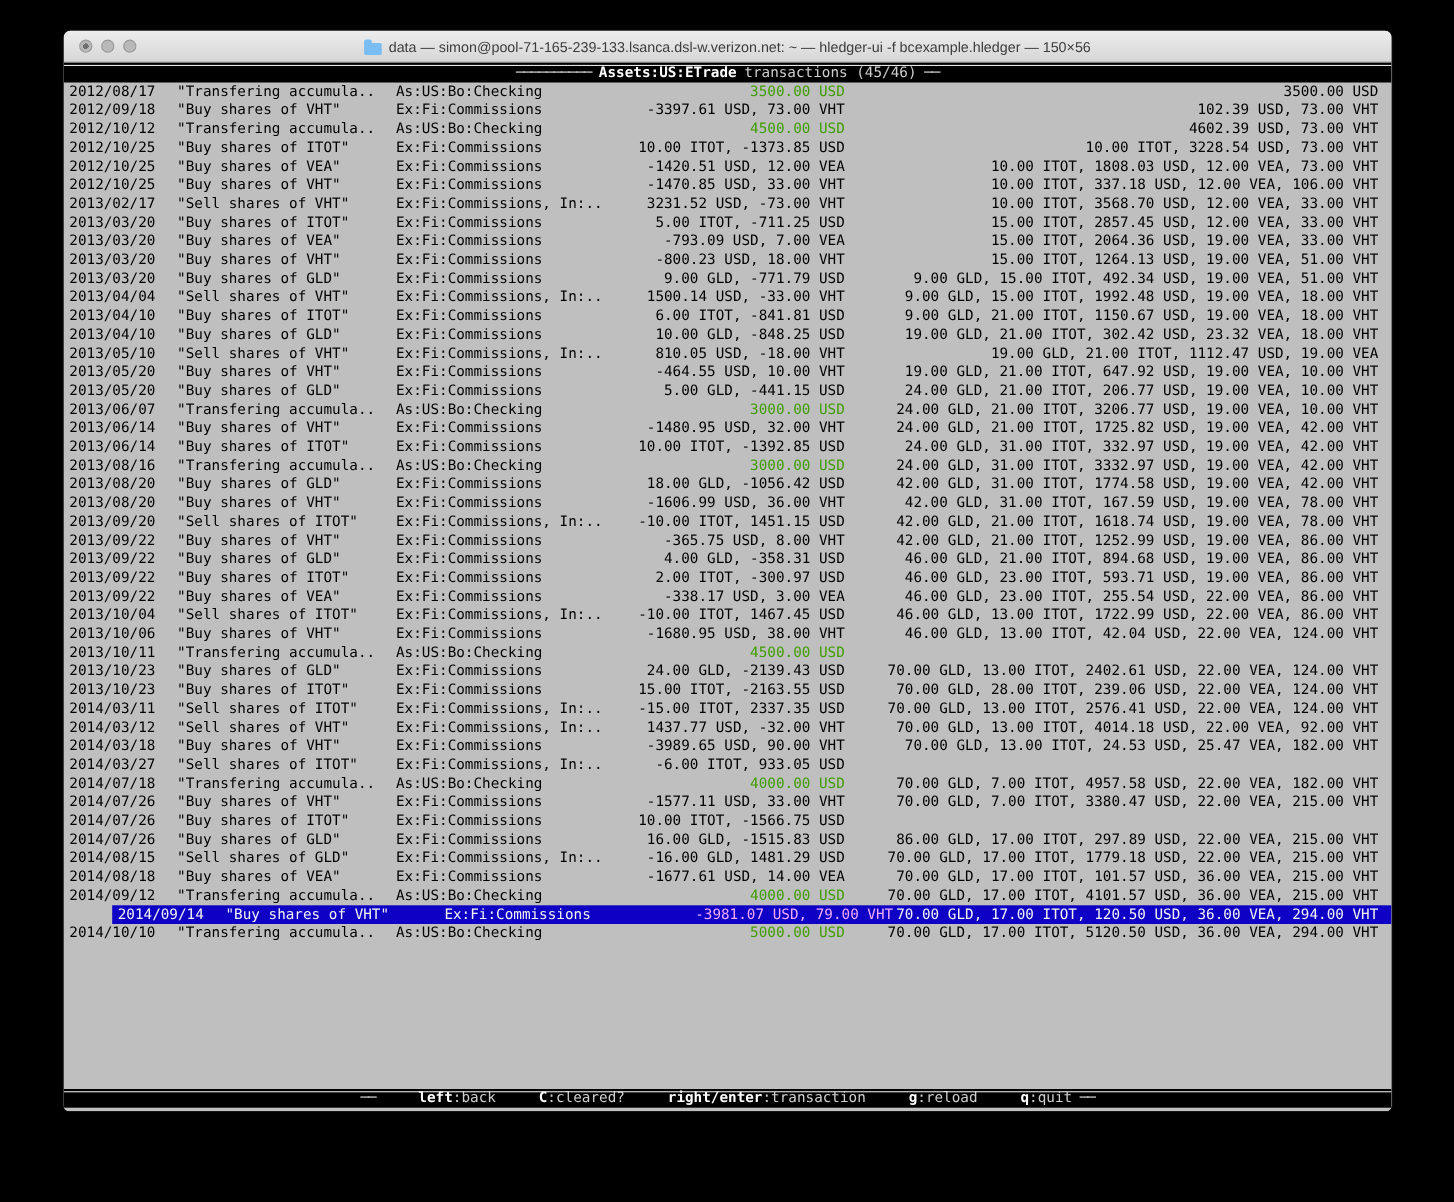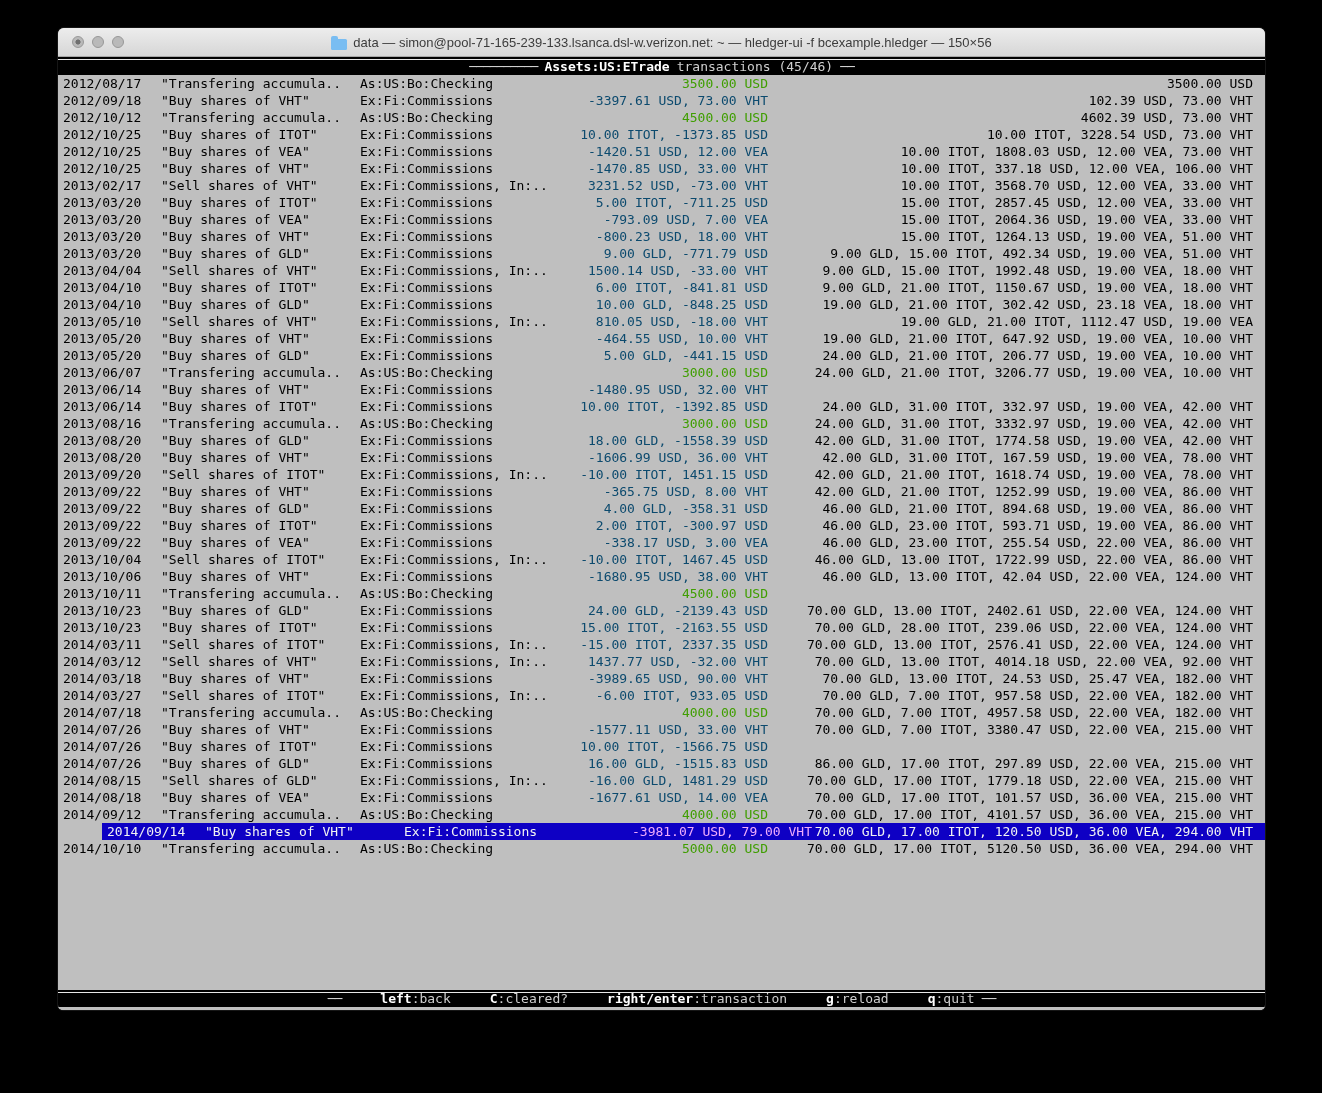--- a/index.html
+++ b/index.html
@@ -31,21 +31,21 @@
   .bar .bold, .bar b{color:#fff;font-weight:bold;text-align:right;}
   .dash{color:#cfcfcf;letter-spacing:-1px;}
   .rows{flex:none;}
   .row{height:17px;line-height:17px;display:flex;padding:0 12px 0 5px;white-space:pre;overflow:hidden;}
   .c-date{width:98px;flex:none;}
   .c-desc{width:199px;flex:none;}
   .c-acct{width:195px;flex:none;}
   .c-change{width:213px;flex:none;text-align:right;}
   .c-bal{flex:1;text-align:right;}
   .green{color:#3f9e00;}
-  .red{color:#0c4a6e;}
+  .red{color:#000000;}
   .row.selected{background:#0e00c4;color:#f2f2f2;margin-left:44px;}
   .row.selected .red{color:#f0abfc;}
   .filler{flex:1;}
   .bottom-edge{height:4px;flex:none;background:#bfbfbf;}
   .kgroup{white-space:pre;margin-left:32px;}
 </style>
 </head>
 <body>
 
 <div class="screen">
@@ -79,44 +79,44 @@
           <div class="row"><span class="c-date">2012/10/25</span><span class="c-desc">"Buy shares of ITOT"</span><span class="c-acct">Ex:Fi:Commissions</span><span class="c-change red">10.00 ITOT, -1373.85 USD</span><span class="c-bal">10.00 ITOT, 3228.54 USD, 73.00 VHT</span></div>
           <div class="row"><span class="c-date">2012/10/25</span><span class="c-desc">"Buy shares of VEA"</span><span class="c-acct">Ex:Fi:Commissions</span><span class="c-change red">-1420.51 USD, 12.00 VEA</span><span class="c-bal">10.00 ITOT, 1808.03 USD, 12.00 VEA, 73.00 VHT</span></div>
           <div class="row"><span class="c-date">2012/10/25</span><span class="c-desc">"Buy shares of VHT"</span><span class="c-acct">Ex:Fi:Commissions</span><span class="c-change red">-1470.85 USD, 33.00 VHT</span><span class="c-bal">10.00 ITOT, 337.18 USD, 12.00 VEA, 106.00 VHT</span></div>
           <div class="row"><span class="c-date">2013/02/17</span><span class="c-desc">"Sell shares of VHT"</span><span class="c-acct">Ex:Fi:Commissions, In:..</span><span class="c-change red">3231.52 USD, -73.00 VHT</span><span class="c-bal">10.00 ITOT, 3568.70 USD, 12.00 VEA, 33.00 VHT</span></div>
           <div class="row"><span class="c-date">2013/03/20</span><span class="c-desc">"Buy shares of ITOT"</span><span class="c-acct">Ex:Fi:Commissions</span><span class="c-change red">5.00 ITOT, -711.25 USD</span><span class="c-bal">15.00 ITOT, 2857.45 USD, 12.00 VEA, 33.00 VHT</span></div>
           <div class="row"><span class="c-date">2013/03/20</span><span class="c-desc">"Buy shares of VEA"</span><span class="c-acct">Ex:Fi:Commissions</span><span class="c-change red">-793.09 USD, 7.00 VEA</span><span class="c-bal">15.00 ITOT, 2064.36 USD, 19.00 VEA, 33.00 VHT</span></div>
           <div class="row"><span class="c-date">2013/03/20</span><span class="c-desc">"Buy shares of VHT"</span><span class="c-acct">Ex:Fi:Commissions</span><span class="c-change red">-800.23 USD, 18.00 VHT</span><span class="c-bal">15.00 ITOT, 1264.13 USD, 19.00 VEA, 51.00 VHT</span></div>
           <div class="row"><span class="c-date">2013/03/20</span><span class="c-desc">"Buy shares of GLD"</span><span class="c-acct">Ex:Fi:Commissions</span><span class="c-change red">9.00 GLD, -771.79 USD</span><span class="c-bal">9.00 GLD, 15.00 ITOT, 492.34 USD, 19.00 VEA, 51.00 VHT</span></div>
           <div class="row"><span class="c-date">2013/04/04</span><span class="c-desc">"Sell shares of VHT"</span><span class="c-acct">Ex:Fi:Commissions, In:..</span><span class="c-change red">1500.14 USD, -33.00 VHT</span><span class="c-bal">9.00 GLD, 15.00 ITOT, 1992.48 USD, 19.00 VEA, 18.00 VHT</span></div>
           <div class="row"><span class="c-date">2013/04/10</span><span class="c-desc">"Buy shares of ITOT"</span><span class="c-acct">Ex:Fi:Commissions</span><span class="c-change red">6.00 ITOT, -841.81 USD</span><span class="c-bal">9.00 GLD, 21.00 ITOT, 1150.67 USD, 19.00 VEA, 18.00 VHT</span></div>
-          <div class="row"><span class="c-date">2013/04/10</span><span class="c-desc">"Buy shares of GLD"</span><span class="c-acct">Ex:Fi:Commissions</span><span class="c-change red">10.00 GLD, -848.25 USD</span><span class="c-bal">19.00 GLD, 21.00 ITOT, 302.42 USD, 23.18 VEA, 18.00 VHT</span></div>
+          <div class="row"><span class="c-date">2013/04/10</span><span class="c-desc">"Buy shares of GLD"</span><span class="c-acct">Ex:Fi:Commissions</span><span class="c-change red">10.00 GLD, -848.25 USD</span><span class="c-bal">19.00 GLD, 21.00 ITOT, 302.42 USD, 23.32 VEA, 18.00 VHT</span></div>
           <div class="row"><span class="c-date">2013/05/10</span><span class="c-desc">"Sell shares of VHT"</span><span class="c-acct">Ex:Fi:Commissions, In:..</span><span class="c-change red">810.05 USD, -18.00 VHT</span><span class="c-bal">19.00 GLD, 21.00 ITOT, 1112.47 USD, 19.00 VEA</span></div>
           <div class="row"><span class="c-date">2013/05/20</span><span class="c-desc">"Buy shares of VHT"</span><span class="c-acct">Ex:Fi:Commissions</span><span class="c-change red">-464.55 USD, 10.00 VHT</span><span class="c-bal">19.00 GLD, 21.00 ITOT, 647.92 USD, 19.00 VEA, 10.00 VHT</span></div>
           <div class="row"><span class="c-date">2013/05/20</span><span class="c-desc">"Buy shares of GLD"</span><span class="c-acct">Ex:Fi:Commissions</span><span class="c-change red">5.00 GLD, -441.15 USD</span><span class="c-bal">24.00 GLD, 21.00 ITOT, 206.77 USD, 19.00 VEA, 10.00 VHT</span></div>
           <div class="row"><span class="c-date">2013/06/07</span><span class="c-desc">"Transfering accumula..</span><span class="c-acct">As:US:Bo:Checking</span><span class="c-change green">3000.00 USD</span><span class="c-bal">24.00 GLD, 21.00 ITOT, 3206.77 USD, 19.00 VEA, 10.00 VHT</span></div>
-          <div class="row"><span class="c-date">2013/06/14</span><span class="c-desc">"Buy shares of VHT"</span><span class="c-acct">Ex:Fi:Commissions</span><span class="c-change red">-1480.95 USD, 32.00 VHT</span></div>
+          <div class="row"><span class="c-date">2013/06/14</span><span class="c-desc">"Buy shares of VHT"</span><span class="c-acct">Ex:Fi:Commissions</span><span class="c-change red">-1480.95 USD, 32.00 VHT</span><span class="c-bal">24.00 GLD, 21.00 ITOT, 1725.82 USD, 19.00 VEA, 42.00 VHT</span></div>
           <div class="row"><span class="c-date">2013/06/14</span><span class="c-desc">"Buy shares of ITOT"</span><span class="c-acct">Ex:Fi:Commissions</span><span class="c-change red">10.00 ITOT, -1392.85 USD</span><span class="c-bal">24.00 GLD, 31.00 ITOT, 332.97 USD, 19.00 VEA, 42.00 VHT</span></div>
           <div class="row"><span class="c-date">2013/08/16</span><span class="c-desc">"Transfering accumula..</span><span class="c-acct">As:US:Bo:Checking</span><span class="c-change green">3000.00 USD</span><span class="c-bal">24.00 GLD, 31.00 ITOT, 3332.97 USD, 19.00 VEA, 42.00 VHT</span></div>
-          <div class="row"><span class="c-date">2013/08/20</span><span class="c-desc">"Buy shares of GLD"</span><span class="c-acct">Ex:Fi:Commissions</span><span class="c-change red">18.00 GLD, -1558.39 USD</span><span class="c-bal">42.00 GLD, 31.00 ITOT, 1774.58 USD, 19.00 VEA, 42.00 VHT</span></div>
+          <div class="row"><span class="c-date">2013/08/20</span><span class="c-desc">"Buy shares of GLD"</span><span class="c-acct">Ex:Fi:Commissions</span><span class="c-change red">18.00 GLD, -1056.42 USD</span><span class="c-bal">42.00 GLD, 31.00 ITOT, 1774.58 USD, 19.00 VEA, 42.00 VHT</span></div>
           <div class="row"><span class="c-date">2013/08/20</span><span class="c-desc">"Buy shares of VHT"</span><span class="c-acct">Ex:Fi:Commissions</span><span class="c-change red">-1606.99 USD, 36.00 VHT</span><span class="c-bal">42.00 GLD, 31.00 ITOT, 167.59 USD, 19.00 VEA, 78.00 VHT</span></div>
           <div class="row"><span class="c-date">2013/09/20</span><span class="c-desc">"Sell shares of ITOT"</span><span class="c-acct">Ex:Fi:Commissions, In:..</span><span class="c-change red">-10.00 ITOT, 1451.15 USD</span><span class="c-bal">42.00 GLD, 21.00 ITOT, 1618.74 USD, 19.00 VEA, 78.00 VHT</span></div>
           <div class="row"><span class="c-date">2013/09/22</span><span class="c-desc">"Buy shares of VHT"</span><span class="c-acct">Ex:Fi:Commissions</span><span class="c-change red">-365.75 USD, 8.00 VHT</span><span class="c-bal">42.00 GLD, 21.00 ITOT, 1252.99 USD, 19.00 VEA, 86.00 VHT</span></div>
           <div class="row"><span class="c-date">2013/09/22</span><span class="c-desc">"Buy shares of GLD"</span><span class="c-acct">Ex:Fi:Commissions</span><span class="c-change red">4.00 GLD, -358.31 USD</span><span class="c-bal">46.00 GLD, 21.00 ITOT, 894.68 USD, 19.00 VEA, 86.00 VHT</span></div>
           <div class="row"><span class="c-date">2013/09/22</span><span class="c-desc">"Buy shares of ITOT"</span><span class="c-acct">Ex:Fi:Commissions</span><span class="c-change red">2.00 ITOT, -300.97 USD</span><span class="c-bal">46.00 GLD, 23.00 ITOT, 593.71 USD, 19.00 VEA, 86.00 VHT</span></div>
           <div class="row"><span class="c-date">2013/09/22</span><span class="c-desc">"Buy shares of VEA"</span><span class="c-acct">Ex:Fi:Commissions</span><span class="c-change red">-338.17 USD, 3.00 VEA</span><span class="c-bal">46.00 GLD, 23.00 ITOT, 255.54 USD, 22.00 VEA, 86.00 VHT</span></div>
           <div class="row"><span class="c-date">2013/10/04</span><span class="c-desc">"Sell shares of ITOT"</span><span class="c-acct">Ex:Fi:Commissions, In:..</span><span class="c-change red">-10.00 ITOT, 1467.45 USD</span><span class="c-bal">46.00 GLD, 13.00 ITOT, 1722.99 USD, 22.00 VEA, 86.00 VHT</span></div>
           <div class="row"><span class="c-date">2013/10/06</span><span class="c-desc">"Buy shares of VHT"</span><span class="c-acct">Ex:Fi:Commissions</span><span class="c-change red">-1680.95 USD, 38.00 VHT</span><span class="c-bal">46.00 GLD, 13.00 ITOT, 42.04 USD, 22.00 VEA, 124.00 VHT</span></div>
           <div class="row"><span class="c-date">2013/10/11</span><span class="c-desc">"Transfering accumula..</span><span class="c-acct">As:US:Bo:Checking</span><span class="c-change green">4500.00 USD</span></div>
           <div class="row"><span class="c-date">2013/10/23</span><span class="c-desc">"Buy shares of GLD"</span><span class="c-acct">Ex:Fi:Commissions</span><span class="c-change red">24.00 GLD, -2139.43 USD</span><span class="c-bal">70.00 GLD, 13.00 ITOT, 2402.61 USD, 22.00 VEA, 124.00 VHT</span></div>
           <div class="row"><span class="c-date">2013/10/23</span><span class="c-desc">"Buy shares of ITOT"</span><span class="c-acct">Ex:Fi:Commissions</span><span class="c-change red">15.00 ITOT, -2163.55 USD</span><span class="c-bal">70.00 GLD, 28.00 ITOT, 239.06 USD, 22.00 VEA, 124.00 VHT</span></div>
           <div class="row"><span class="c-date">2014/03/11</span><span class="c-desc">"Sell shares of ITOT"</span><span class="c-acct">Ex:Fi:Commissions, In:..</span><span class="c-change red">-15.00 ITOT, 2337.35 USD</span><span class="c-bal">70.00 GLD, 13.00 ITOT, 2576.41 USD, 22.00 VEA, 124.00 VHT</span></div>
           <div class="row"><span class="c-date">2014/03/12</span><span class="c-desc">"Sell shares of VHT"</span><span class="c-acct">Ex:Fi:Commissions, In:..</span><span class="c-change red">1437.77 USD, -32.00 VHT</span><span class="c-bal">70.00 GLD, 13.00 ITOT, 4014.18 USD, 22.00 VEA, 92.00 VHT</span></div>
           <div class="row"><span class="c-date">2014/03/18</span><span class="c-desc">"Buy shares of VHT"</span><span class="c-acct">Ex:Fi:Commissions</span><span class="c-change red">-3989.65 USD, 90.00 VHT</span><span class="c-bal">70.00 GLD, 13.00 ITOT, 24.53 USD, 25.47 VEA, 182.00 VHT</span></div>
-          <div class="row"><span class="c-date">2014/03/27</span><span class="c-desc">"Sell shares of ITOT"</span><span class="c-acct">Ex:Fi:Commissions, In:..</span><span class="c-change red">-6.00 ITOT, 933.05 USD</span><span class="c-bal">70.00 GLD, 7.00 ITOT, 957.58 USD, 22.00 VEA, 182.00 VHT</span></div>
+          <div class="row"><span class="c-date">2014/03/27</span><span class="c-desc">"Sell shares of ITOT"</span><span class="c-acct">Ex:Fi:Commissions, In:..</span><span class="c-change red">-6.00 ITOT, 933.05 USD</span></div>
           <div class="row"><span class="c-date">2014/07/18</span><span class="c-desc">"Transfering accumula..</span><span class="c-acct">As:US:Bo:Checking</span><span class="c-change green">4000.00 USD</span><span class="c-bal">70.00 GLD, 7.00 ITOT, 4957.58 USD, 22.00 VEA, 182.00 VHT</span></div>
           <div class="row"><span class="c-date">2014/07/26</span><span class="c-desc">"Buy shares of VHT"</span><span class="c-acct">Ex:Fi:Commissions</span><span class="c-change red">-1577.11 USD, 33.00 VHT</span><span class="c-bal">70.00 GLD, 7.00 ITOT, 3380.47 USD, 22.00 VEA, 215.00 VHT</span></div>
           <div class="row"><span class="c-date">2014/07/26</span><span class="c-desc">"Buy shares of ITOT"</span><span class="c-acct">Ex:Fi:Commissions</span><span class="c-change red">10.00 ITOT, -1566.75 USD</span></div>
           <div class="row"><span class="c-date">2014/07/26</span><span class="c-desc">"Buy shares of GLD"</span><span class="c-acct">Ex:Fi:Commissions</span><span class="c-change red">16.00 GLD, -1515.83 USD</span><span class="c-bal">86.00 GLD, 17.00 ITOT, 297.89 USD, 22.00 VEA, 215.00 VHT</span></div>
           <div class="row"><span class="c-date">2014/08/15</span><span class="c-desc">"Sell shares of GLD"</span><span class="c-acct">Ex:Fi:Commissions, In:..</span><span class="c-change red">-16.00 GLD, 1481.29 USD</span><span class="c-bal">70.00 GLD, 17.00 ITOT, 1779.18 USD, 22.00 VEA, 215.00 VHT</span></div>
           <div class="row"><span class="c-date">2014/08/18</span><span class="c-desc">"Buy shares of VEA"</span><span class="c-acct">Ex:Fi:Commissions</span><span class="c-change red">-1677.61 USD, 14.00 VEA</span><span class="c-bal">70.00 GLD, 17.00 ITOT, 101.57 USD, 36.00 VEA, 215.00 VHT</span></div>
           <div class="row"><span class="c-date">2014/09/12</span><span class="c-desc">"Transfering accumula..</span><span class="c-acct">As:US:Bo:Checking</span><span class="c-change green">4000.00 USD</span><span class="c-bal">70.00 GLD, 17.00 ITOT, 4101.57 USD, 36.00 VEA, 215.00 VHT</span></div>
           <div class="row selected"><span class="c-date">2014/09/14</span><span class="c-desc">"Buy shares of VHT"</span><span class="c-acct">Ex:Fi:Commissions</span><span class="c-change red">-3981.07 USD, 79.00 VHT</span><span class="c-bal">70.00 GLD, 17.00 ITOT, 120.50 USD, 36.00 VEA, 294.00 VHT</span></div>
           <div class="row"><span class="c-date">2014/10/10</span><span class="c-desc">"Transfering accumula..</span><span class="c-acct">As:US:Bo:Checking</span><span class="c-change green">5000.00 USD</span><span class="c-bal">70.00 GLD, 17.00 ITOT, 5120.50 USD, 36.00 VEA, 294.00 VHT</span></div>
         </div>

